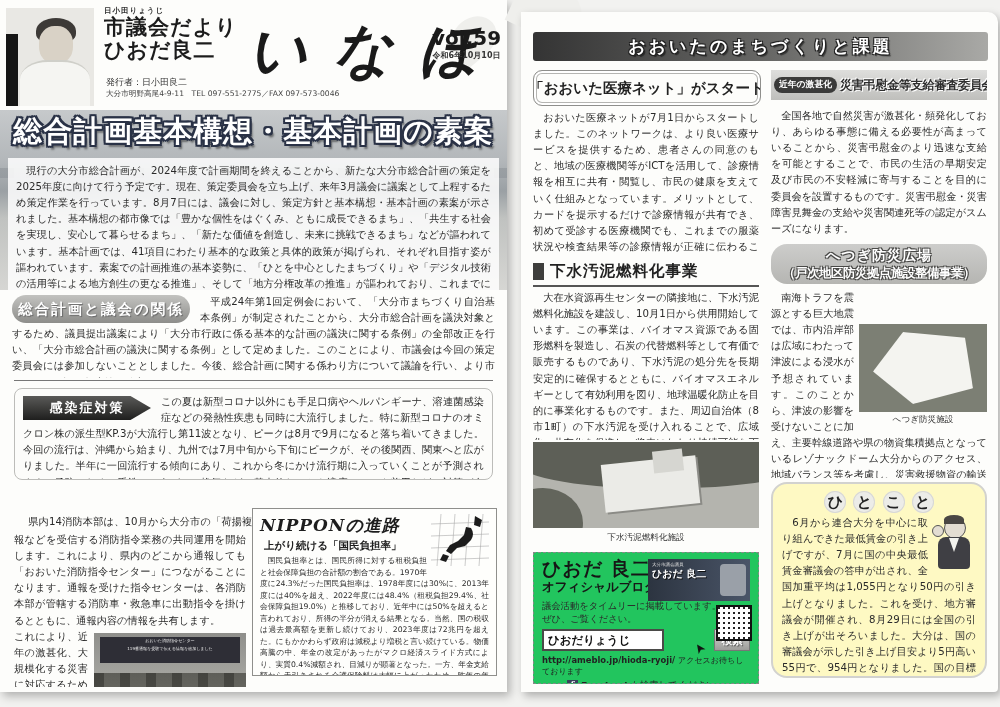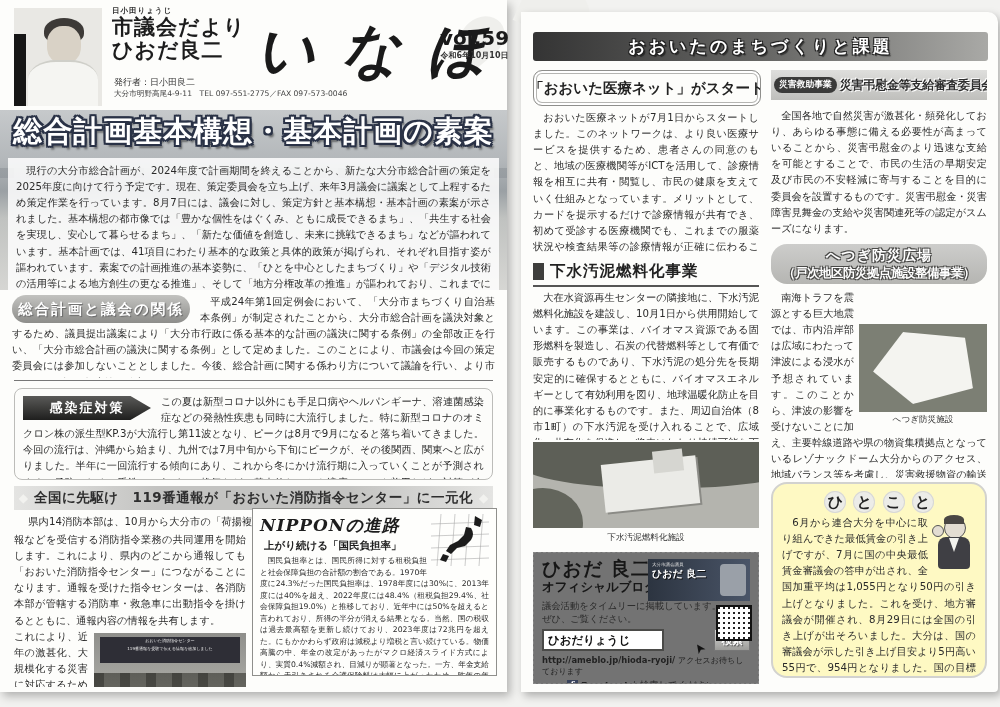--- a/index.html
+++ b/index.html
@@ -95,21 +95,21 @@
   #sewage-head .sq{width:11px;height:17px;background:#3e3e3c;margin-right:6px;}
   #sewage-head span{font-size:15.5px;font-weight:bold;color:#222;letter-spacing:1px;white-space:nowrap;}
   #sewage-body{top:278px;height:150px;}
   #sewage-photo{top:430px;height:86px;position:absolute;overflow:hidden;background:#b4b4ae;}
   #sewage-photo .forest{position:absolute;left:-18px;top:-14px;width:130%;height:60px;border-radius:45%;background:#5d5f57;}
   #sewage-photo .forest2{position:absolute;left:-30px;bottom:-30px;width:80px;height:70px;border-radius:50%;background:#63655c;}
   #sewage-photo .bldg{position:absolute;left:70px;top:18px;width:95px;height:48px;background:#eBebe7;background:#ebebe7;transform:rotate(-6deg);box-shadow:2px 2px 0 #8b8b86;}
   #sewage-photo .bldg2{position:absolute;left:120px;top:8px;width:30px;height:22px;background:#d6d6d1;transform:rotate(-6deg);}
   #sewage-caption{top:518px;}
 
-  #blog-box{top:540px;height:132px;border:1.5px dashed #888;padding:6px 8px;box-sizing:border-box;background:#737373;}
+  #blog-box{top:540px;height:132px;border:1.5px dashed #888;padding:6px 8px;box-sizing:border-box;background:#22c55e;}
   .blog-name{font-size:19px;font-weight:bold;color:#161616;letter-spacing:1px;line-height:1.05;}
   .blog-sub{font-size:12.5px;font-weight:bold;color:#161616;}
   #blog-banner{position:absolute;right:8px;top:6px;width:102px;height:42px;background:linear-gradient(90deg,#2c3440,#4a5568);overflow:hidden;}
   #blog-banner .tag{font-size:4.5px;color:#ddd;margin:3px 0 0 4px;}
   #blog-banner .bn{font-size:10px;font-weight:bold;color:#fff;margin-left:4px;text-shadow:1px 1px 0 #111;}
   #blog-banner .bface{position:absolute;right:4px;top:5px;width:26px;height:32px;background:#9aa0a8;border-radius:4px;}
   .blog-desc{font-size:9.3px;color:#2a2a2a;line-height:1.45;}
   .search-row{display:flex;align-items:center;margin-top:3px;position:relative;gap:48px;}
   .search-box{width:118px;height:18px;border:2px solid #4a4a48;background:#fff;font-size:11.5px;font-weight:bold;color:#111;line-height:18px;padding:0 4px;}
   .search-btn{width:36px;height:20px;margin-left:2px;border:1px solid #777;background:linear-gradient(180deg,#d8d8d6,#9d9d9a);
@@ -152,21 +152,21 @@
   .man-hair{position:absolute;left:12px;top:0;width:20px;height:9px;border-radius:50% 50% 0 0;background:#4a4744;}
   .man-body{position:absolute;left:6px;top:22px;width:32px;height:32px;border-radius:8px 8px 4px 4px;background:#3f3f44;}
   .man-shirt{position:absolute;left:17px;top:23px;width:10px;height:14px;background:#f2f2ee;clip-path:polygon(0 0,100% 0,50% 100%);}
   .man-hand{position:absolute;left:0;top:10px;width:10px;height:10px;border-radius:50%;background:#e3ddd2;border:1px solid #555;}
 </style>
 </head>
 <body>
 
 <div class="page" id="left-page">
 
-  <div class="sec" style="left:8px;top:0;width:613px;height:110px;">
+  <div class="sec" style="left:0;top:0;width:613px;height:110px;">
     <div class="petal" style="right:30px;top:-18px;width:70px;height:55px;transform:rotate(25deg);"></div>
     <div class="petal" style="right:115px;top:18px;width:48px;height:40px;transform:rotate(-40deg);"></div>
     <div class="petal" style="right:-12px;top:40px;width:58px;height:46px;transform:rotate(80deg);"></div>
     <div id="mast-photo">
       <div class="dark-side"></div>
         <div class="hair"></div>
         <div class="face"></div>
         <div class="shirt"></div>
     </div>
     <div style="position:absolute;left:104px;top:6px;">
@@ -194,25 +194,20 @@
     <div class="pill-label">総合計画と議会の関係</div>
     <div class="body-txt" style="text-indent:1em;">平成24年第1回定例会において、「大分市まちづくり自治基本条例」が制定されたことから、大分市総合計画を議決対象とするため、議員提出議案により「大分市行政に係る基本的な計画の議決に関する条例」の全部改正を行い、「大分市総合計画の議決に関する条例」として定めました。このことにより、市議会は今回の策定委員会には参加しないこととしました。今後、総合計画に関する係わり方について議論を行い、より市民目線での評価制度等を確立していかねばなりません。</div>
   </div>
   <div class="rule"></div>
 
   <div class="sec" id="infection">
     <div class="arrow-label">感染症対策</div>
     <div class="body-txt">この夏は新型コロナ以外にも手足口病やヘルパンギーナ、溶連菌感染症などの発熱性疾患も同時に大流行しました。特に新型コロナのオミクロン株の派生型KP.3が大流行し第11波となり、ピークは8月で9月になると落ち着いてきました。今回の流行は、沖縄から始まり、九州では7月中旬から下旬にピークが、その後関西、関東へと広がりました。半年に一回流行する傾向にあり、これから冬にかけ流行期に入っていくことが予測されます。予防のための手洗い、うがい、換気などの基本的なことや適度にマスク着用などの対策が有効です。また、10月から新型コロナワクチン接種が始まることから特に高齢者（65歳以上）や基礎疾患のある方は利用をお願いします。接種費用の個人負担額は2,000円程度に設定されています。</div>
   </div>
 
-  <div class="sec" id="fire-bar">
-    <span class="diamond">◆</span>
-    <span class="bar-txt">全国に先駆け　119番通報が「おおいた消防指令センター」に一元化</span>
-    <span class="diamond">◆</span>
-  </div>
   <div class="sec body-txt" id="fire-intro" style="text-indent:1em;">県内14消防本部は、10月から大分市の「荷揚複合公共施設」内に設置する「おおいた消防指令センター」で、119番通</div>
 
   <div class="sec" id="fire-col">
     <div class="body-txt">報などを受信する消防指令業務の共同運用を開始します。これにより、県内のどこから通報しても「おおいた消防指令センター」につながることになります。通報を受けた指令センターは、各消防本部が管轄する消防車・救急車に出動指令を掛けるとともに、通報内容の情報を共有します。</div>
     <div>
       <div class="photo-float" style="margin:4px 0 0 6px;">
         <div id="fire-photo">
           <div class="banner">
             <span>おおいた消防指令センター</span>
             <span>119番通報を受験で伝える情報を追加しました</span>
@@ -297,21 +292,21 @@
       <span class="note">アクセスお待ちしております</span>
     </div>
     <div class="fb-row">
       <div class="fb-icon">f</div>
       <span class="fb-bold">Facebook</span>
       <span>も検索してください。</span>
     </div>
   </div>
 
   <div class="sec colB" id="cond-bar">
-    <span class="cond-badge">災害救助事業</span>
+    <span class="cond-badge">近年の激甚化</span>
     <span class="cond-head">災害弔慰金等支給審査委員会の設置</span>
   </div>
   <div class="sec colB" id="hetsugi-head">
     <div class="h1">へつぎ防災広場</div>
     <div class="h2">（戸次地区防災拠点施設整備事業）</div>
   </div>
 
   <div class="sec colB body-txt" id="cond-body" style="text-indent:1em;">全国各地で自然災害が激甚化・頻発化しており、あらゆる事態に備える必要性が高まっていることから、災害弔慰金のより迅速な支給を可能とすることで、市民の生活の早期安定及び市民の不安軽減に寄与することを目的に委員会を設置するものです。災害弔慰金・災害障害見舞金の支給や災害関連死等の認定がスムーズになります。</div>
   <div class="sec colB" id="hetsugi-body">
     <div class="hetsugi-photo-wrap" style="margin:34px 0 2px 5px;">

